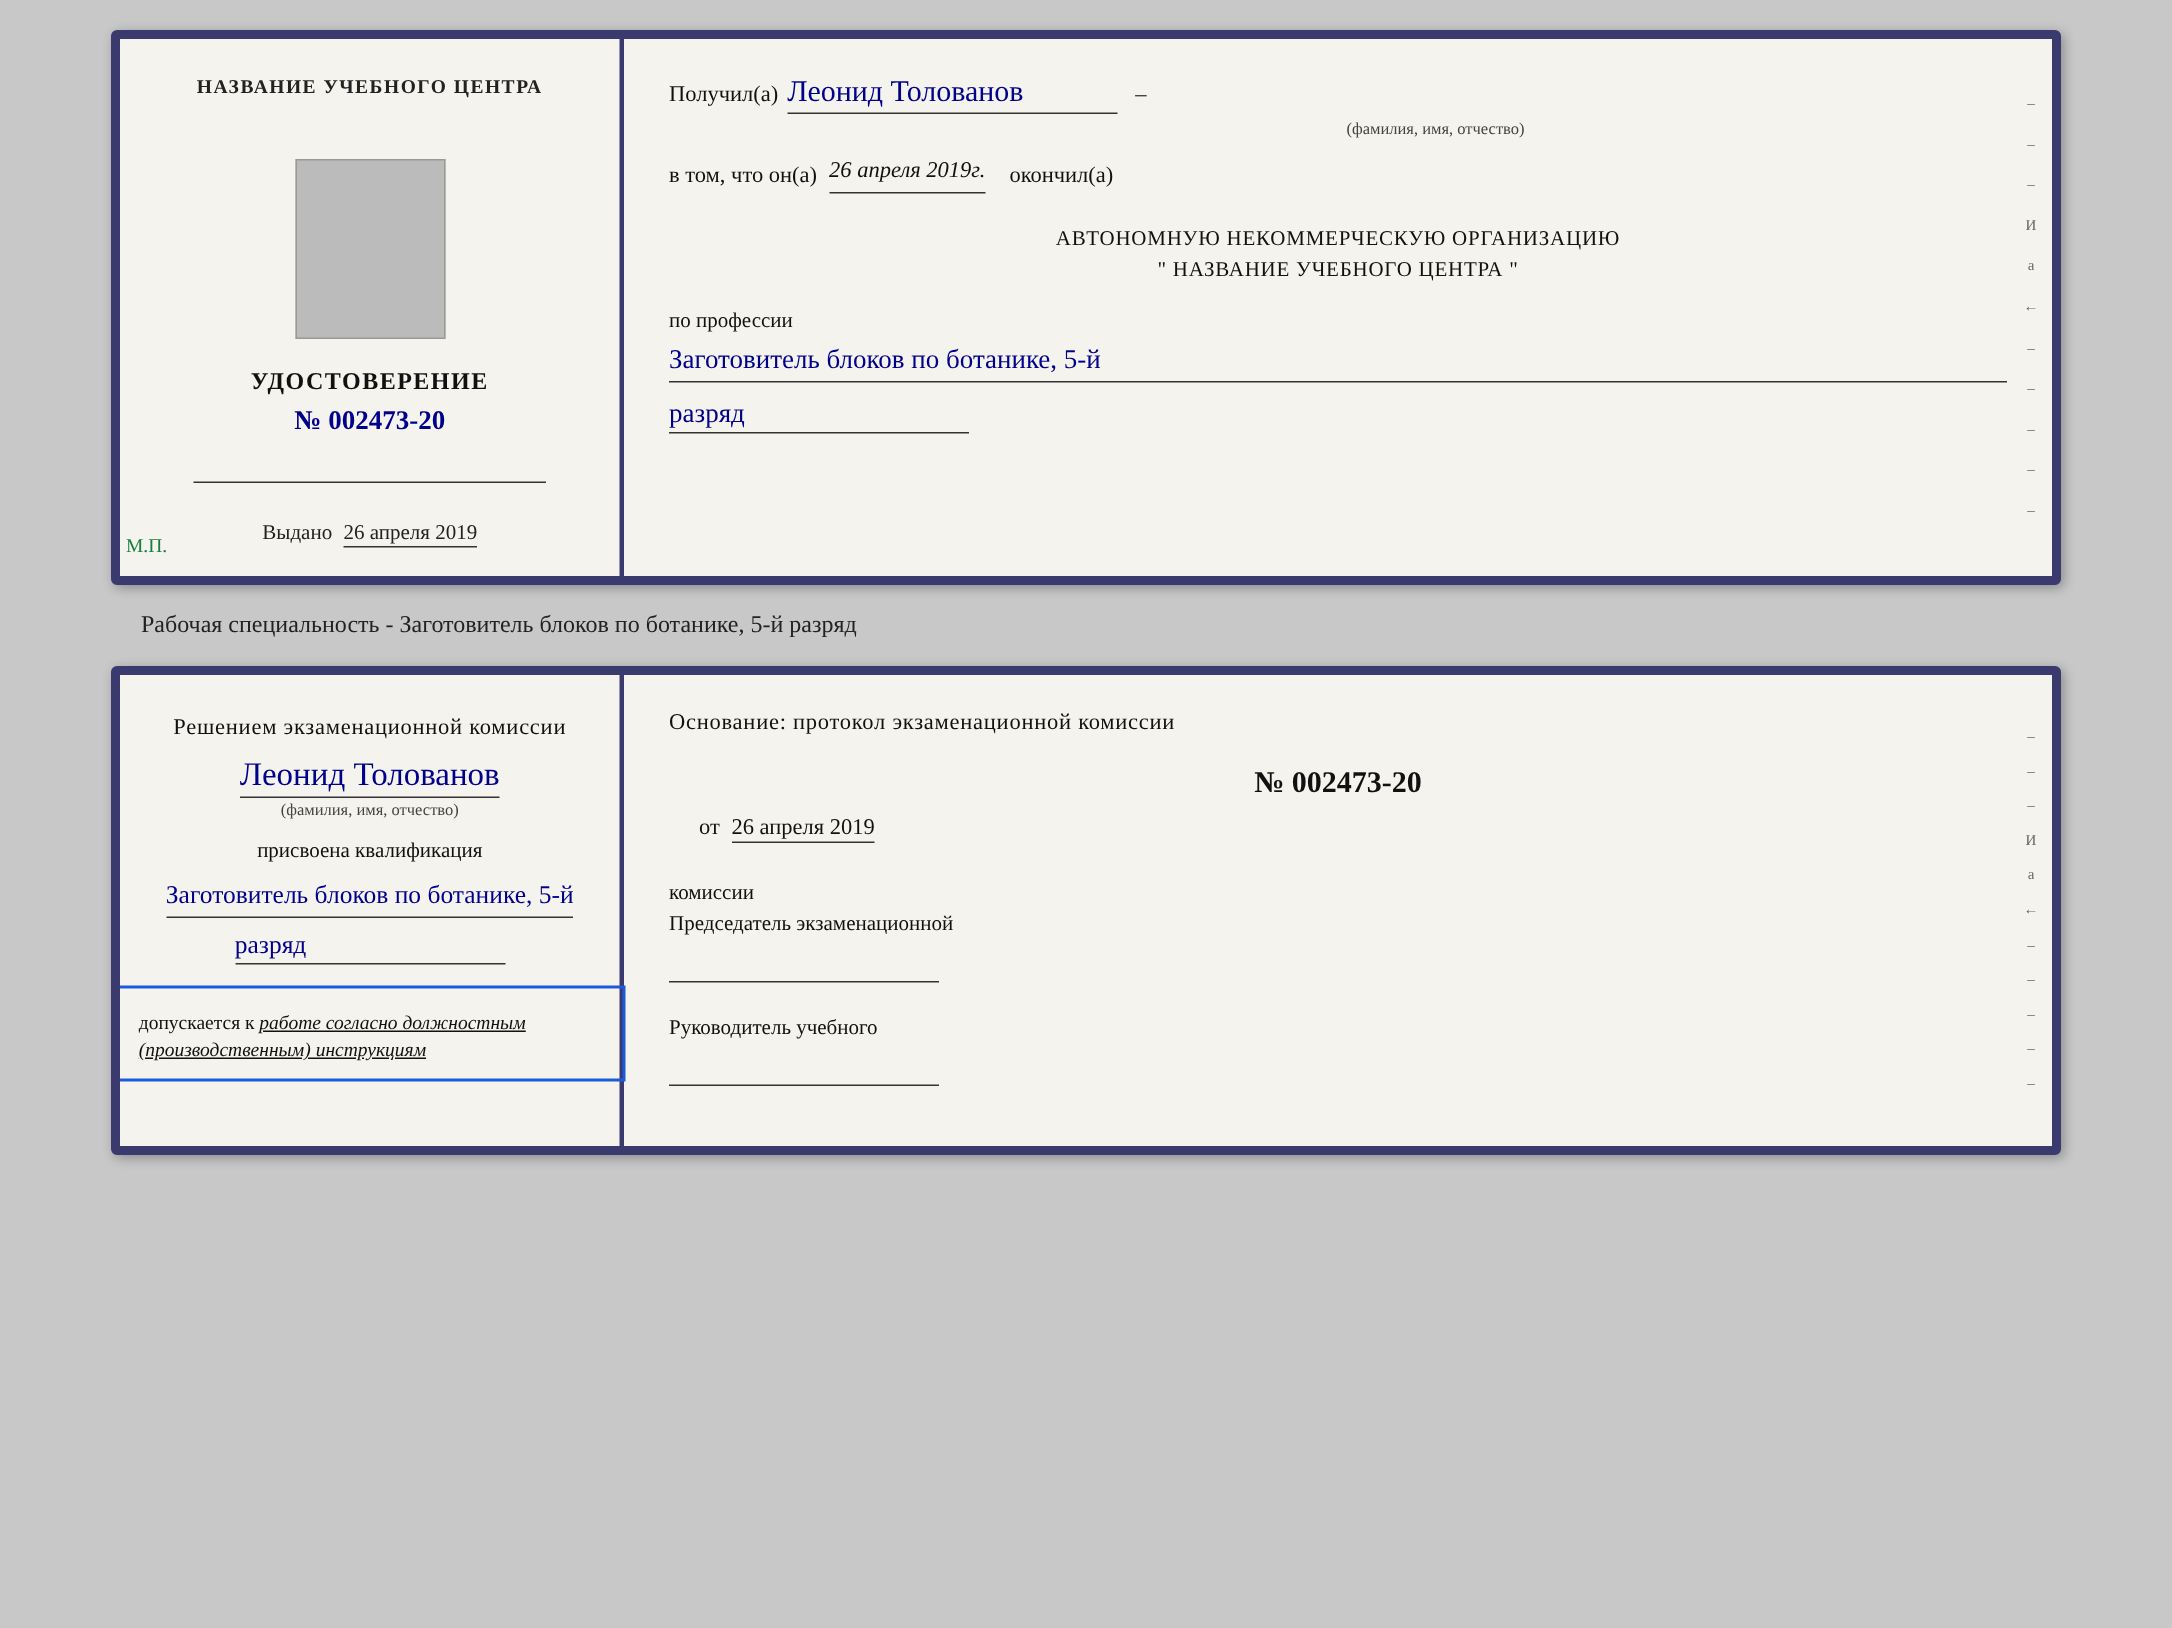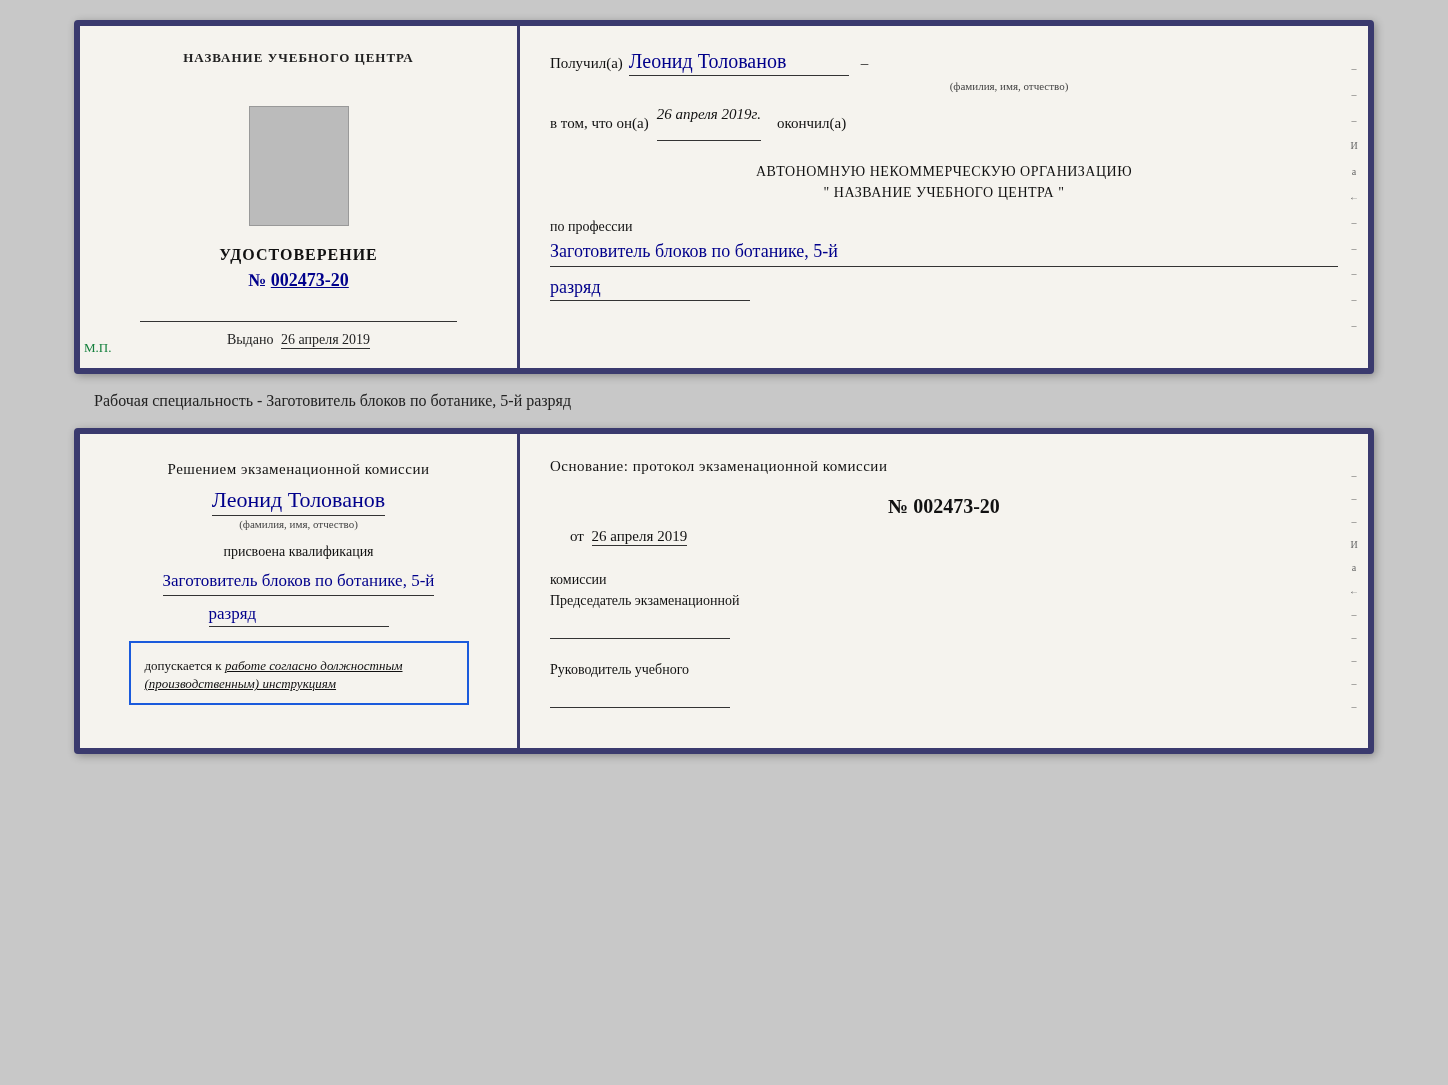--- a/index.html
+++ b/index.html
@@ -21,21 +21,21 @@
       width: 1300px;
       background: #f5f3ee;
       border: 6px solid #3a3a6e;
       border-radius: 4px;
       overflow: hidden;
       box-shadow: 2px 2px 8px rgba(0,0,0,0.3);
       position: relative;
     }
 
     .cert-left {
-      width: 440px;
+      width: 336px;
       min-height: 300px;
       border-right: 3px solid #3a3a6e;
       display: flex;
       flex-direction: column;
       align-items: center;
       justify-content: flex-start;
       padding: 30px 20px 20px 20px;
       position: relative;
     }
 
@@ -92,21 +92,21 @@
 
     .underline-line {
       border-bottom: 1px solid #333;
       width: 80%;
       margin: 10px auto;
     }
 
     .issued-line {
       font-size: 14px;
       color: #222;
-      margin-top: 0;
+      margin-top: 16px;
       text-align: center;
     }
 
     .mp-label {
       position: absolute;
       bottom: 12px;
       left: 4px;
       font-size: 13px;
       color: #15803d;
       text-align: center;
@@ -147,21 +147,21 @@
       margin-bottom: 20px;
       display: flex;
       align-items: center;
       gap: 8px;
     }
 
     .date-value {
       font-style: italic;
       color: #111;
       border-bottom: 1px solid #333;
-      padding-bottom: 17px;
+      padding-bottom: 5px;
       font-size: 15px;
     }
 
     .org-block {
       font-size: 14px;
       text-align: center;
       text-transform: uppercase;
       letter-spacing: 0.5px;
       line-height: 1.5;
       color: #111;
@@ -356,21 +356,21 @@
 <div class="certificate-card top-card">
 
   <div class="cert-left">
     <div class="training-center-label">НАЗВАНИЕ УЧЕБНОГО ЦЕНТРА</div>
 
     <div class="photo-placeholder"></div>
 
     <div class="cert-title">УДОСТОВЕРЕНИЕ</div>
 
     <div class="cert-number">
-      <span>№</span>&nbsp;<span style="color:#00008B;text-decoration:underline;">002473-20</span>
+      <span>№</span>&nbsp;<span style="color:#00008B;">002473-20</span>
     </div>
 
     <div class="underline-line"></div>
 
     <div class="issued-line">
       <span>Выдано</span>
       <span style="border-bottom:1px solid #333; padding-bottom:1px; margin-left:4px;">26 апреля 2019</span>
     </div>
 
     <div class="mp-label">М.П.</div>

